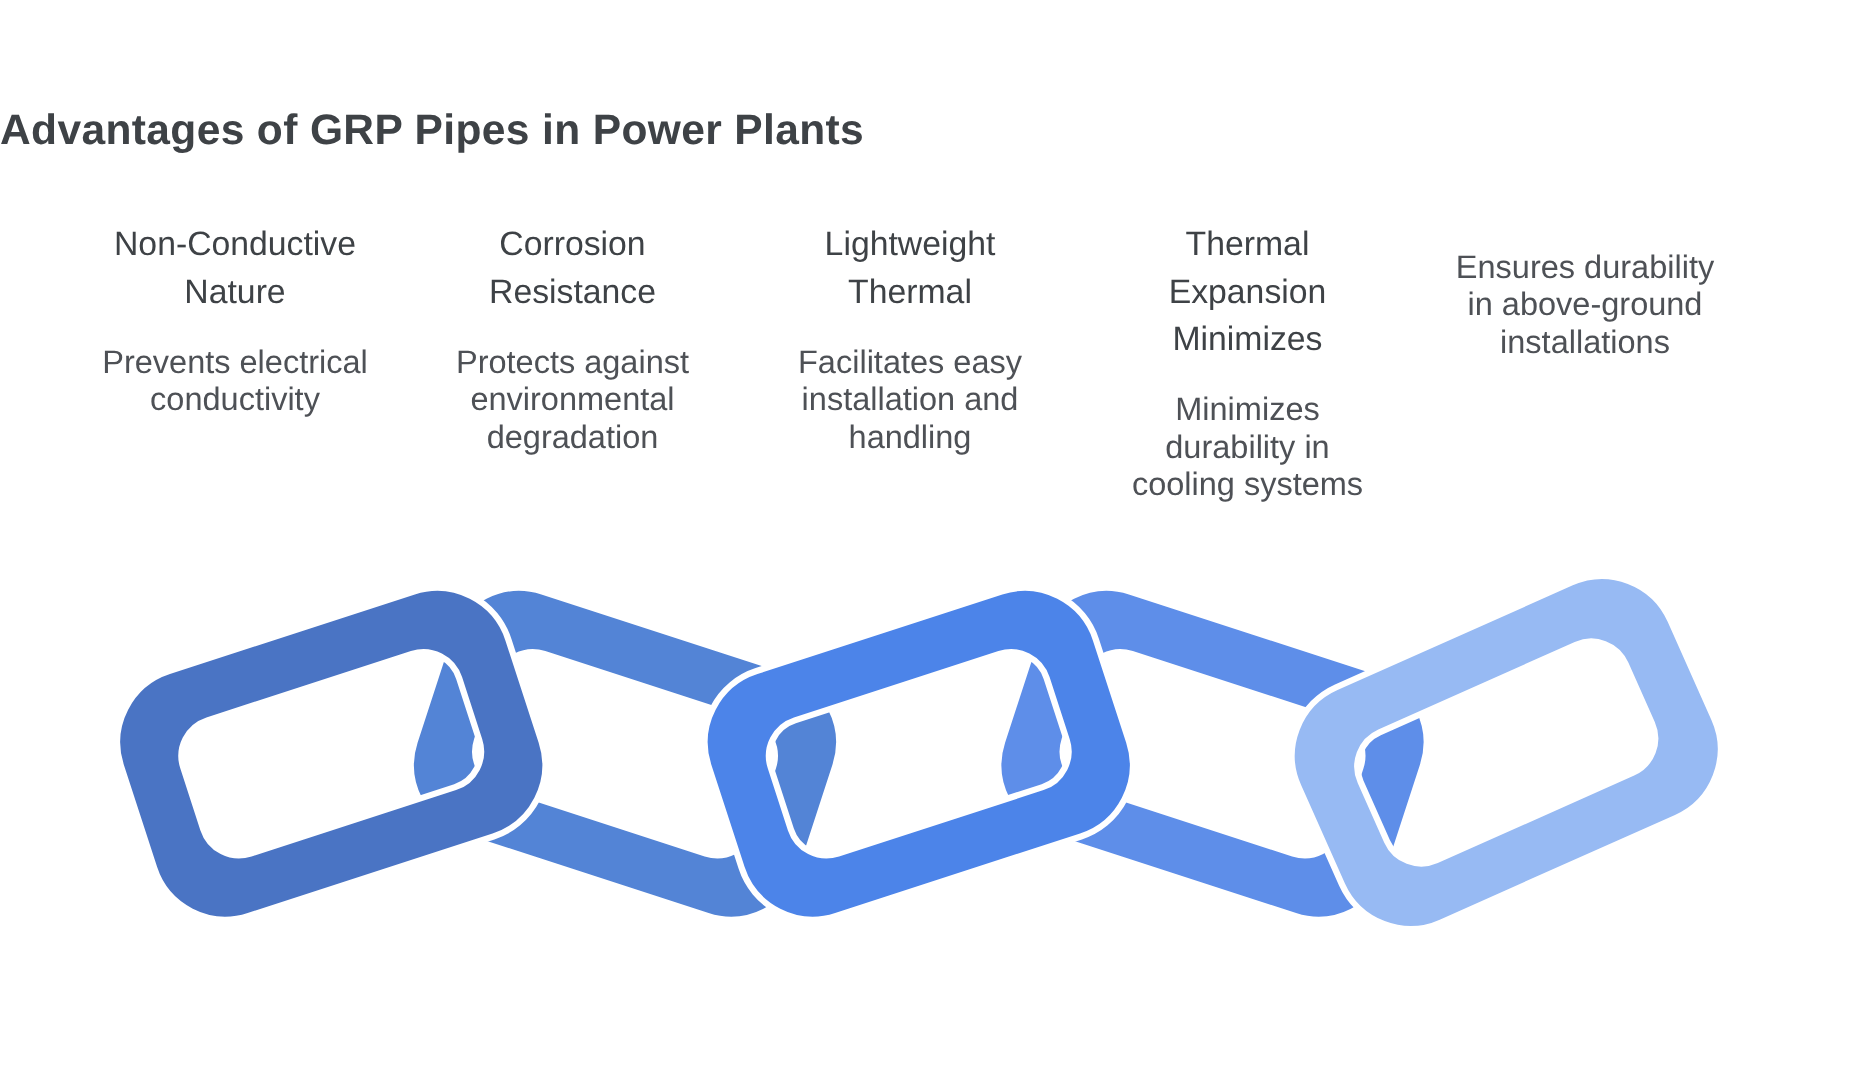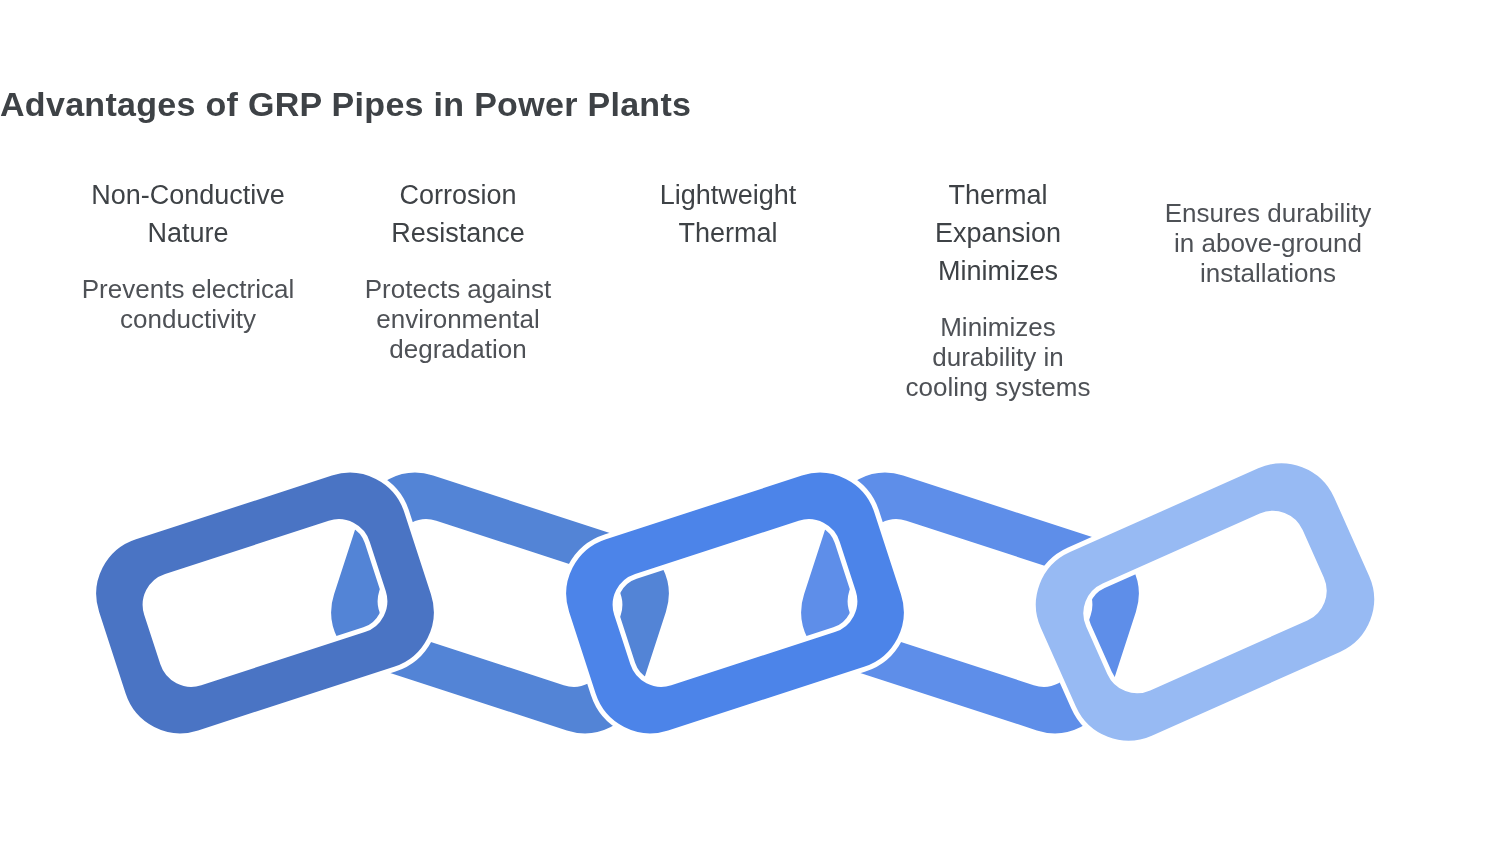--- a/index.html
+++ b/index.html
@@ -76,20 +76,21 @@
     <div class="column">
       <h2>Non-Conductive Nature</h2>
       <p>Prevents electrical conductivity</p>
     </div>
     <div class="column">
       <h2>Corrosion Resistance</h2>
       <p>Protects against environmental degradation</p>
     </div>
     <div class="column">
       <h2>Lightweight Thermal</h2>
+      <p>Facilitates easy installation and handling</p>
     </div>
     <div class="column">
       <h2>Thermal Expansion Minimizes</h2>
       <p>Minimizes durability in cooling systems</p>
     </div>
     <div class="column">
       <p>Ensures durability in above-ground installations</p>
     </div>
   </div>
 

